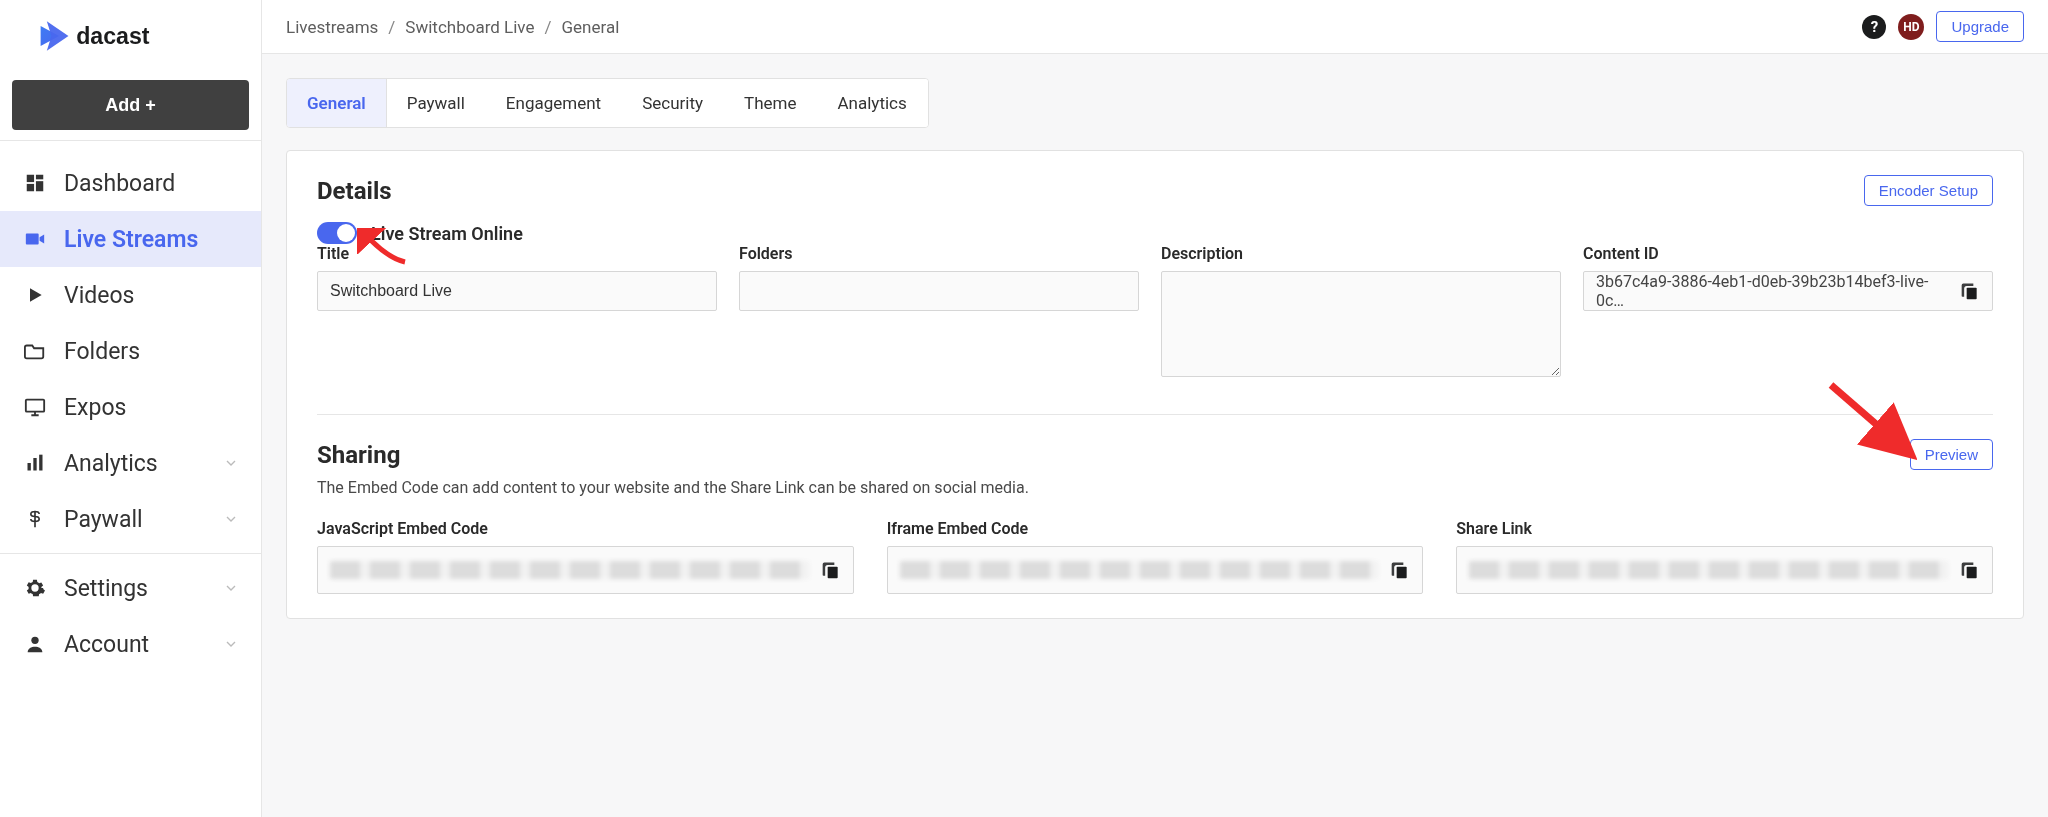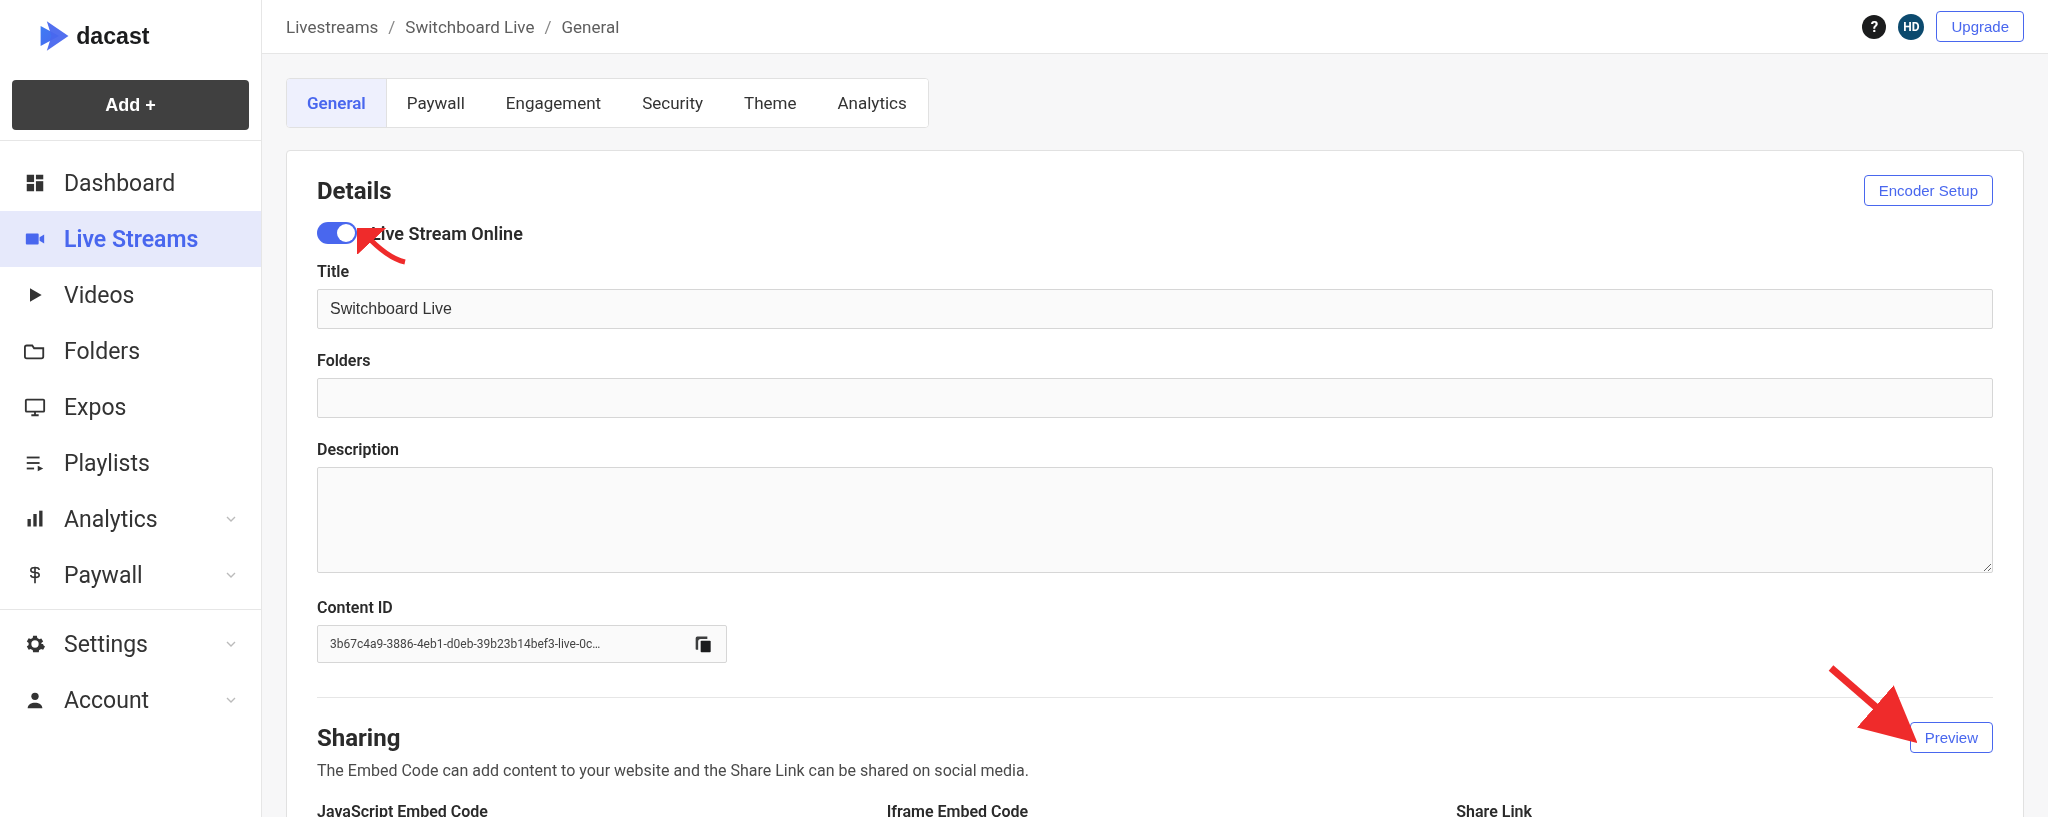--- a/index.html
+++ b/index.html
@@ -59,21 +59,21 @@
   }
   .breadcrumbs { display:flex; align-items:center; font-size: 17px; color: #5e5e5e; }
   .breadcrumbs .sep { margin: 0 10px; color: #888; }
   .breadcrumbs a { color: #5e5e5e; text-decoration:none; }
   .topbar-right { margin-left:auto; display:flex; align-items:center; gap: 12px; }
   .help-icon {
     width: 24px; height: 24px; border-radius: 50%; background: #1b1c1d; color: #fff;
     font-size: 15px; font-weight: 700; display:flex; align-items:center; justify-content:center; cursor:pointer;
   }
   .avatar {
-    width: 26px; height: 26px; border-radius: 50%; background: #0c4a6e; color:#fff;
+    width: 26px; height: 26px; border-radius: 50%; background: #7f1d1d; color:#fff;
     font-size: 12px; font-weight:700; display:flex; align-items:center; justify-content:center; cursor:pointer;text-align:right;
   }
   .upgrade-btn {
     border: 1px solid #4967ee; color: #4967ee; background:#fff;
     padding: 6px 14px; border-radius: 4px; font-size: 15px; cursor:pointer;
   }
 
   
   .main {
     position:absolute; left: 262px; top: 54px; right:0; bottom:0;
@@ -94,45 +94,45 @@
   .panel {
     background:#fff; border:1px solid #e1e1e1; border-radius: 4px; padding: 24px 30px;
   }
   .panel-header { display:flex; align-items:center; margin-bottom: 16px; }
   .panel-title { font-size: 24px; font-weight: 700; color:#2a2a2a; }
   .panel-header .right-btn { margin-left:auto; }
   .outline-btn {
     border: 1px solid #4967ee; color:#4967ee; background:#fff; border-radius:4px;
     padding: 6px 14px; font-size:15px; cursor:pointer;
   }
-  .toggle-row { display:flex; align-items:center; gap: 14px; margin-bottom: 18px; position:relative;}
+  .toggle-row { display:flex; align-items:center; gap: 14px; position:relative;}
   .toggle {
     width: 40px; height: 22px; background:#4967ee; border-radius: 11px; position:relative; cursor:pointer;
   }
   .toggle .knob {
     position:absolute; right:2px; top:2px; width:18px; height:18px; border-radius:50%; background:#fff;
   }
   .toggle-label { font-size: 18px; font-weight:600; color:#2a2a2a; }
   .red-arrow-1 {
     position:absolute; left: 40px; top: 6px; pointer-events:none;
   }
 
   .form-grid {
-    display:grid; grid-template-columns: 1fr; grid-gap: 22px 22px;
+    display:grid; grid-template-columns: 1fr 1fr 1fr 1fr; grid-gap: 22px 22px;
   }
   .field-label { font-size: 16px; font-weight:600; color:#2a2a2a; margin-bottom:8px; display:block;}
   .text-input, .textarea {
     width:100%; border:1px solid #d6d6d6; background:#fafafa; border-radius:2px;
     font-size:16px; padding: 10px 12px; color:#333;
   }
   .textarea { height: 106px; resize: both; font-family: inherit; }
   .cid-wrap { display:flex; align-items:center; }
   .cid-box {
     border:1px solid #d6d6d6; background:#fafafa; border-radius:2px;
-    padding: 8px 12px; font-size:12px; color:#444; width: 410px;
+    padding: 0 12px; font-size:16px; color:#444; width: 410px;
     display:flex; align-items:center; justify-content:space-between;
   }
   .cid-box .copy-icon { cursor:pointer; margin-left:8px; }
 
   .divider { border-top:1px solid #e6e6e6; margin: 34px 0 24px; }
 
   .sharing-header { display:flex; align-items:center; }
   .sharing-header .panel-title { font-size: 24px; }
   .sharing-header .right-btn { margin-left:auto; position:relative; }
   .red-arrow-2 { position:absolute; right: 76px; top: -58px; pointer-events:none; }
@@ -214,31 +214,20 @@
       <span class="icon">
         <svg width="22" height="22" viewBox="0 0 24 24" fill="none" stroke="currentColor" stroke-width="2">
             <rect x="2" y="4" width="20" height="13" rx="1"></rect>
             <path d="M8 21h8M12 17v4"></path>
           </svg>
       </span>
       <span>Expos</span>
     </li>
     <li class="nav-item">
       <span class="icon">
-        <svg width="22" height="22" viewBox="0 0 24 24" fill="currentColor">
-            <rect x="3" y="5" width="14" height="2"></rect>
-            <rect x="3" y="11" width="14" height="2"></rect>
-            <rect x="3" y="17" width="8" height="2"></rect>
-            <path d="M15 15l6 3-6 3z"></path>
-          </svg>
-      </span>
-      <span>Playlists</span>
-    </li>
-    <li class="nav-item">
-      <span class="icon">
         <svg width="20" height="20" viewBox="0 0 24 24" fill="currentColor">
             <rect x="3" y="12" width="4" height="9"></rect>
             <rect x="10" y="6" width="4" height="15"></rect>
             <rect x="17" y="2" width="4" height="19"></rect>
           </svg>
       </span>
       <span>Analytics</span>
       <span class="chev">
         <svg width="16" height="16" viewBox="0 0 24 24" fill="none" stroke="currentColor" stroke-width="2">
             <path d="M6 9l6 6 6-6"></path>

